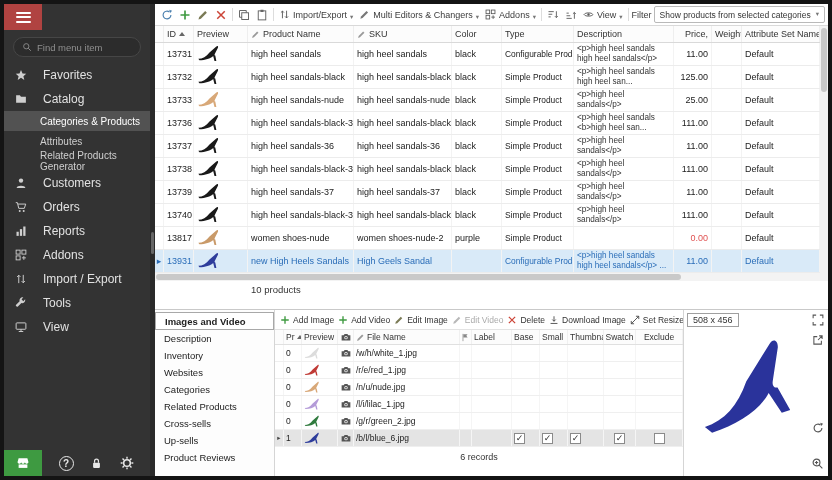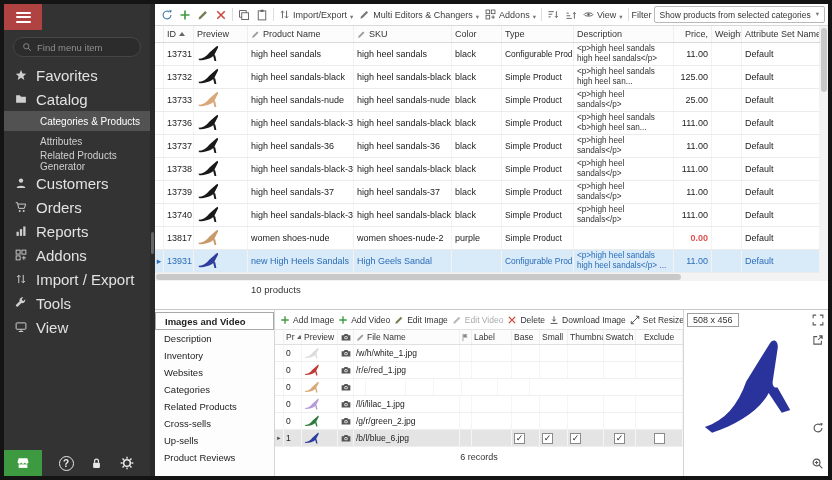--- a/index.html
+++ b/index.html
@@ -13,21 +13,21 @@
 
 
 .sidebar{position:absolute;left:4px;top:4px;width:146px;height:472px;background:#333;color:#d8d8d8;overflow:hidden}
 .sb-top{display:flex;height:26px}
 .hamburger{width:38px;height:26px;background:#b04341;display:flex;align-items:center;justify-content:center;cursor:pointer}
 .hamburger i{display:block;width:15px}
 .hamburger i span{display:block;height:2px;background:#fff;margin:2.5px 0;border-radius:1px}
 .sb-search{margin:7px 9px 6px;height:20px;background:#2c2c2c;border:1px solid #464646;border-radius:10px;display:flex;align-items:center;gap:5px;padding:0 8px;color:#8f8f8f}
 .sb-search input{background:transparent;border:none;outline:none;color:#ccc;font-size:9.5px;width:100%;font-family:inherit}
 .sb-search input::placeholder{color:#8f8f8f}
-.sb-item{height:24px;display:flex;align-items:center;gap:9px;padding:0 11px;font-size:15px;cursor:pointer;color:#e2e2e2}
+.sb-item{height:24px;display:flex;align-items:center;gap:16px;padding:0 11px;font-size:12px;cursor:pointer;color:#e2e2e2}
 .sb-item .icon{color:#cfcfcf}
 .sb-sub{height:20px;display:flex;align-items:center;padding-left:36px;font-size:10px;color:#cfcfcf;cursor:pointer}
 .sb-sub.selected{background:#525252;color:#fff}
 .sb-bottom{position:absolute;left:0;right:0;bottom:0;height:26px;display:flex;align-items:center;background:#333}
 .pos-btn{width:38px;height:26px;background:#3e9a41;display:flex;align-items:center;justify-content:center;cursor:pointer}
 .sb-bottom .mini{flex:1;display:flex;justify-content:space-evenly;align-items:center;color:#e8e8e8}
 .help-btn{width:15px;height:15px;border:1.4px solid #e8e8e8;border-radius:50%;font-size:10px;display:flex;align-items:center;justify-content:center;font-weight:bold;cursor:pointer}
 .divider{position:absolute;left:150px;top:4px;width:5px;height:472px;background:#2a2a2a;cursor:col-resize}
 .divider .grip{position:absolute;top:228px;left:1px;width:3px;height:22px;background:#666;border-radius:2px}
 
@@ -667,21 +667,21 @@
               <svg class="shoe-s">
                 <use href="#i-heel"></use>
               </svg>
             </span>
           </div>
         <div class="c2">women shoes-nude</div>
         <div class="c3">women shoes-nude-2</div>
         <div class="c4">purple</div>
         <div class="c5">Simple Product</div>
         <div class="c6"></div>
-        <div class="c7" style="color: rgb(224, 82, 82); font-weight: bold;">0.00</div>
+        <div class="c7" style="color: rgb(224, 82, 82);">0.00</div>
         <div class="c8"></div>
         <div class="c9">Default</div>
       </div>
         <div class="grid-row selected">
         <div class="cg">
             <span>▸</span>
           </div>
         <div class="c0">13931</div>
         <div class="c1">
             <span class="icon" style="color: rgb(46, 61, 155);">
@@ -942,20 +942,21 @@
                   </svg>
                 </span>
               </div>
             <div class="icam">
                 <span class="icon" style="color:#555">
                   <svg class="s10">
                     <use href="#i-cam"></use>
                   </svg>
                 </span>
               </div>
+            <div class="i2">/n/u/nude.jpg</div>
             <div class="iflag"></div>
             <div class="i3"></div>
             <div class="i4">
                 <span class="cbx" style="visibility: hidden;"></span>
               </div>
             <div class="i5">
                 <span class="cbx" style="visibility: hidden;"></span>
               </div>
             <div class="i6">
                 <span class="cbx" style="visibility: hidden;"></span>

